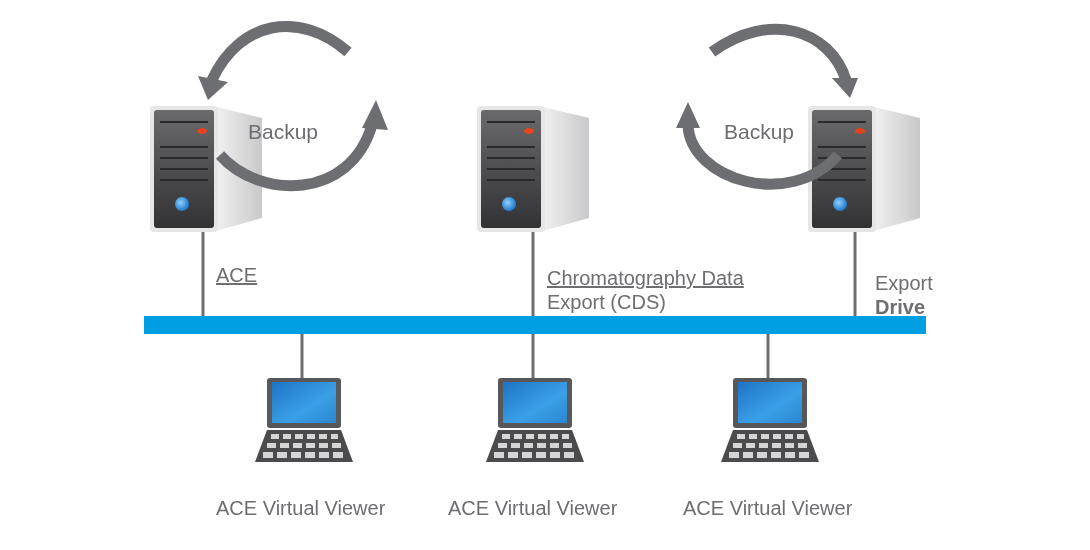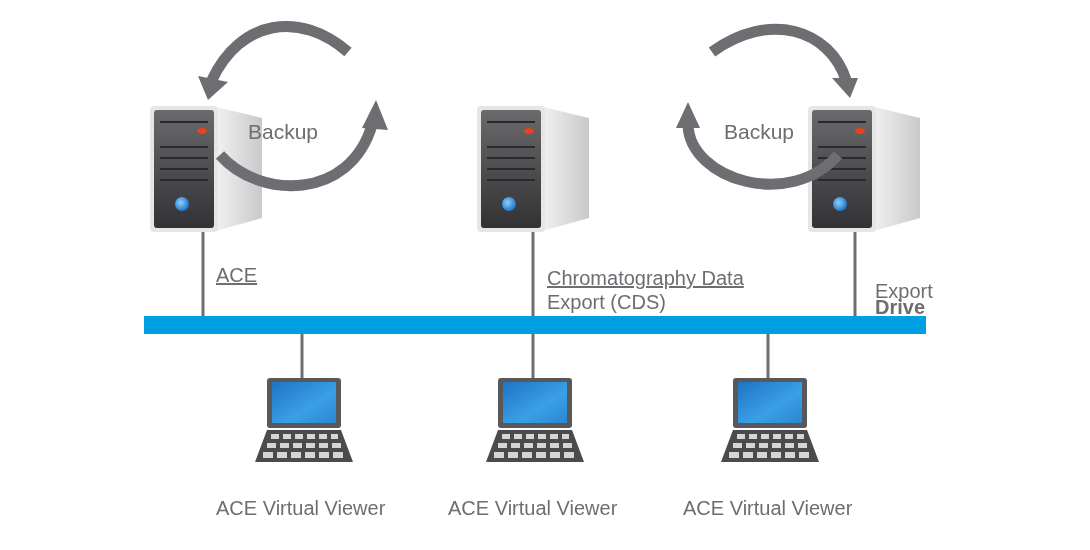--- a/index.html
+++ b/index.html
@@ -104,18 +104,18 @@
   <use href="#laptop" x="486" y="378"></use>
   <use href="#laptop" x="721" y="378"></use>
 </svg>
 
 <div class="lbl" style="left:248px;top:97px;font-size:21px;">Backup</div>
 <div class="lbl" style="left:724px;top:97px;font-size:21px;">Backup</div>
 
 <div class="lbl" style="left:216px;top:240px;text-decoration:underline;">ACE</div>
 <div class="lbl" style="left:547px;top:243px;text-decoration:underline;">Chromatography Data</div>
 <div class="lbl" style="left:547px;top:267px;">Export (CDS)</div>
-<div class="lbl" style="left:875px;top:256px;text-align:right;">Export</div>
+<div class="lbl" style="left:875px;top:248px;text-align:right;">Export</div>
 <div class="lbl" style="left:875px;top:272px;font-weight:bold;">Drive</div>
 
 <div class="lbl" style="left:216px;top:473px;">ACE Virtual Viewer</div>
 <div class="lbl" style="left:448px;top:473px;">ACE Virtual Viewer</div>
 <div class="lbl" style="left:683px;top:473px;">ACE Virtual Viewer</div>
 
 </body></html>

